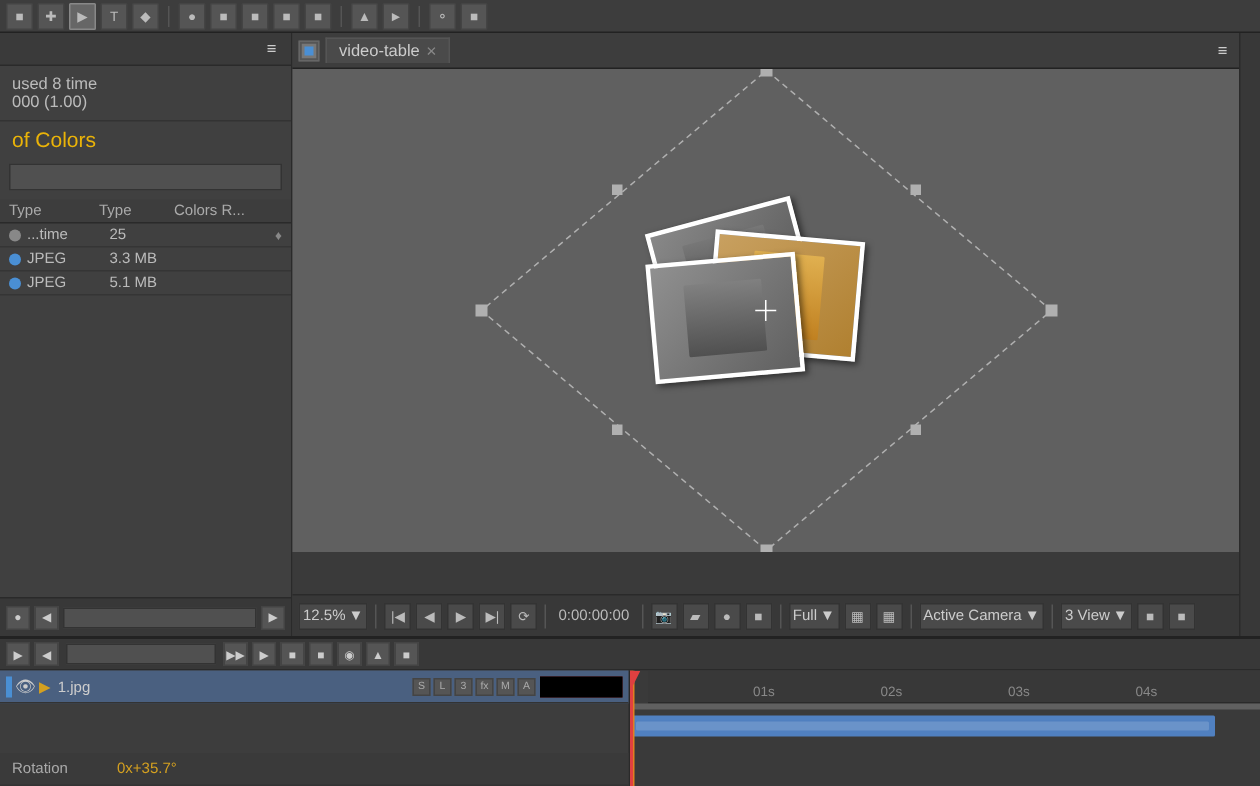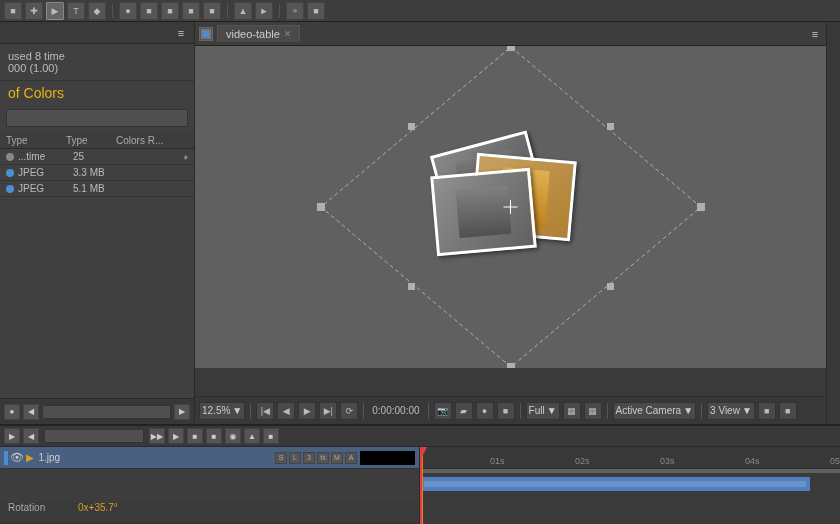--- a/index.html
+++ b/index.html
@@ -460,21 +460,21 @@
       border: 7px solid #000000;
       color: #ccc;
       font-size: 9px;
       height: 14px;
     }
 
     
     .layer-props-row {
       height: 22px;
       display: flex;
-      align-items: flex-start;
+      align-items: center;
       padding: 0 8px;
       border-bottom: 1px solid #333;
       background: #3a3a3a;
       margin-top: 33px;
     }
     .prop-name {
       font-size: 10px;
       color: #aaa;
       width: 70px;
     }
@@ -491,20 +491,21 @@
       overflow: hidden;
     }
     .tl-time-ruler {
       height: 22px;
       background: #383838;
       border-bottom: 1px solid #2a2a2a;
       display: flex;
       align-items: flex-end;
       padding-bottom: 2px;
       position: relative;
+      margin-left: 12px;
     }
     .time-mark {
       position: absolute;
       font-size: 9px;
       color: #888;
       bottom: 2px;
     }
     .tl-playhead {
       position: absolute;
       top: 0;

